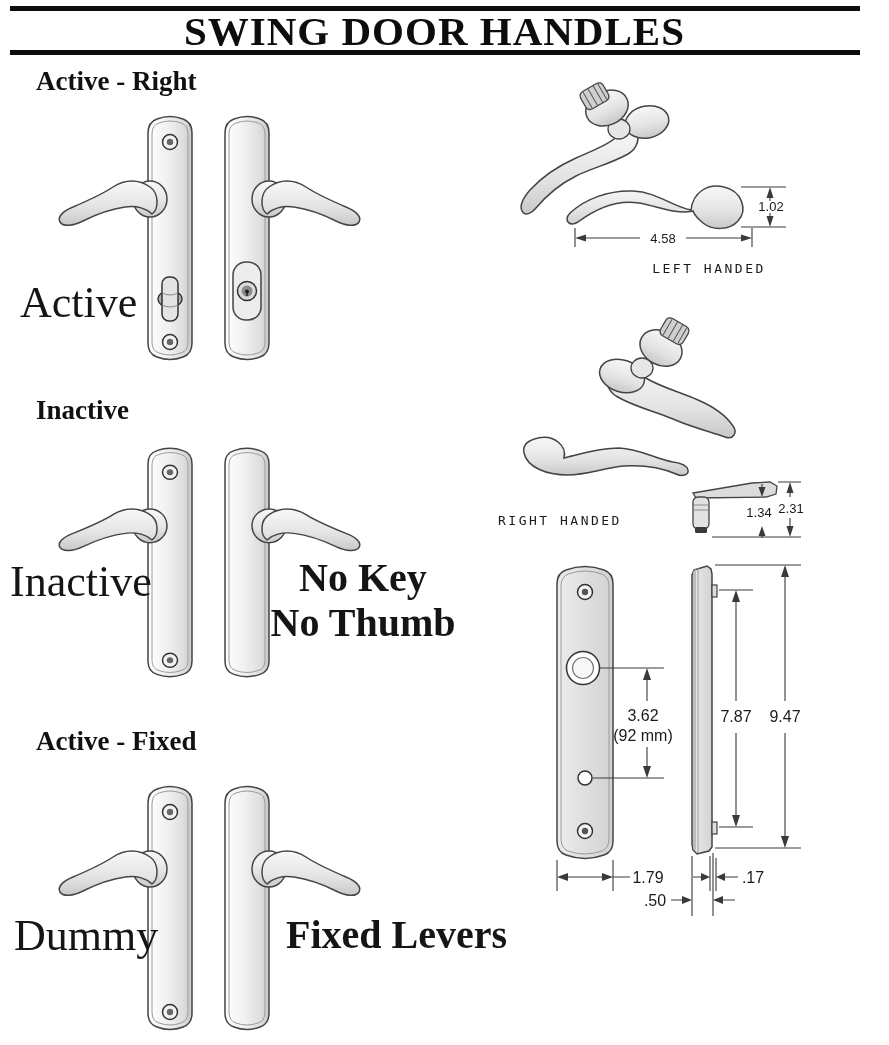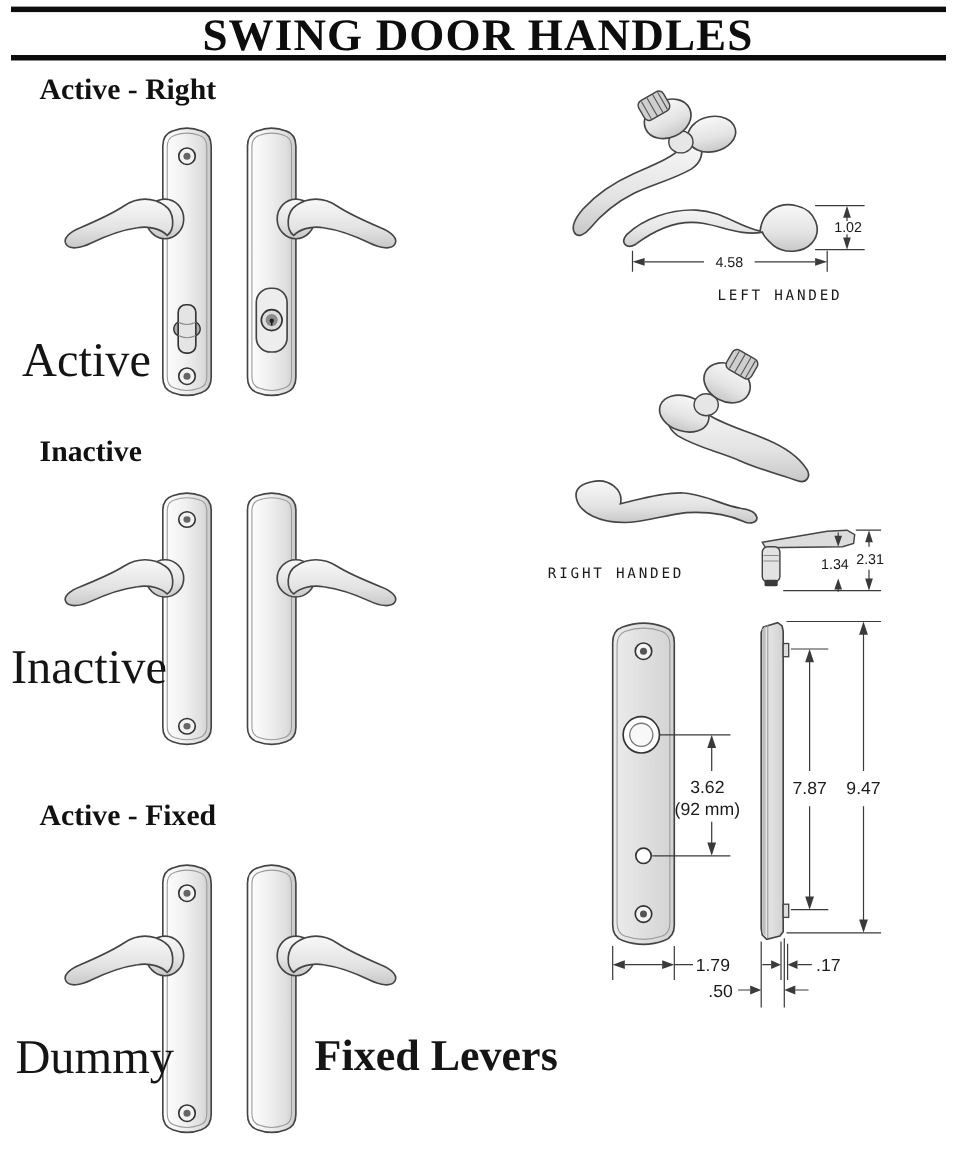--- a/index.html
+++ b/index.html
@@ -3,21 +3,21 @@
 <meta charset="utf-8">
 <style>
   html,body{margin:0;padding:0;background:#ffffff;}
   .page{position:relative;width:869px;height:1045px;background:#fff;overflow:hidden;
         font-family:"Liberation Serif",serif;color:#111;}
   .bar{position:absolute;left:10px;right:9px;height:5px;background:#0d0d0d;}
   .title{position:absolute;top:7px;left:0;width:100%;text-align:center;
          font-size:41px;font-weight:bold;letter-spacing:1px;color:#0d0d0d;white-space:nowrap;}
   .sec-heading{position:absolute;left:36px;width:330px;text-align:left;
                font-weight:bold;font-size:27px;color:#111;line-height:1;}
-  .lbl{position:absolute;font-size:44px;line-height:1;color:#151515;white-space:nowrap;margin-top:25px;}
+  .lbl{position:absolute;font-size:44px;line-height:1;color:#151515;white-space:nowrap;}
   .lbl.b{font-weight:bold;}
   .lbl-stack{position:absolute;text-align:center;font-weight:bold;font-size:40px;
              line-height:1.12;color:#151515;}
   .asm{position:absolute;}
   
   .cap{font-family:"DejaVu Sans Mono",monospace;font-size:13px;letter-spacing:2.5px;fill:#1a1a1a;}
   .dim{font-family:"Liberation Sans",sans-serif;font-size:13px;fill:#1a1a1a;}
   .dimL{font-family:"Liberation Sans",sans-serif;font-size:16px;fill:#1a1a1a;}
   .ln{stroke:#3a3a3a;stroke-width:1.1;fill:none;}
   .ar{fill:#3a3a3a;stroke:none;}
@@ -110,20 +110,24 @@
     <use href="#screwG" transform="translate(117,229)"></use>
     <use href="#leverL"></use>
   </svg>
 
   <svg class="asm" style="left:216px;top:445px" width="150" height="235" viewBox="0 0 150 250" preserveAspectRatio="none">
     <use href="#plateG" transform="translate(7,2)"></use>
     <use href="#leverL" transform="translate(150,0) scale(-1,1)"></use>
   </svg>
 
   <div class="lbl" style="left:10px;top:560px">Inactive</div>
+  <div class="lbl-stack" style="left:263px;top:556px;width:200px">
+    <div>No Key</div>
+    <div>No Thumb</div>
+  </div>
 
   <div class="sec-heading" style="top:728px">Active - Fixed</div>
 
   <svg class="asm" style="left:53px;top:783px" width="150" height="250" viewBox="0 0 150 250">
     <use href="#plateG" transform="translate(93,2)"></use>
     <use href="#screwG" transform="translate(117,29)"></use>
     <use href="#screwG" transform="translate(117,229)"></use>
     <use href="#leverL"></use>
   </svg>
 

